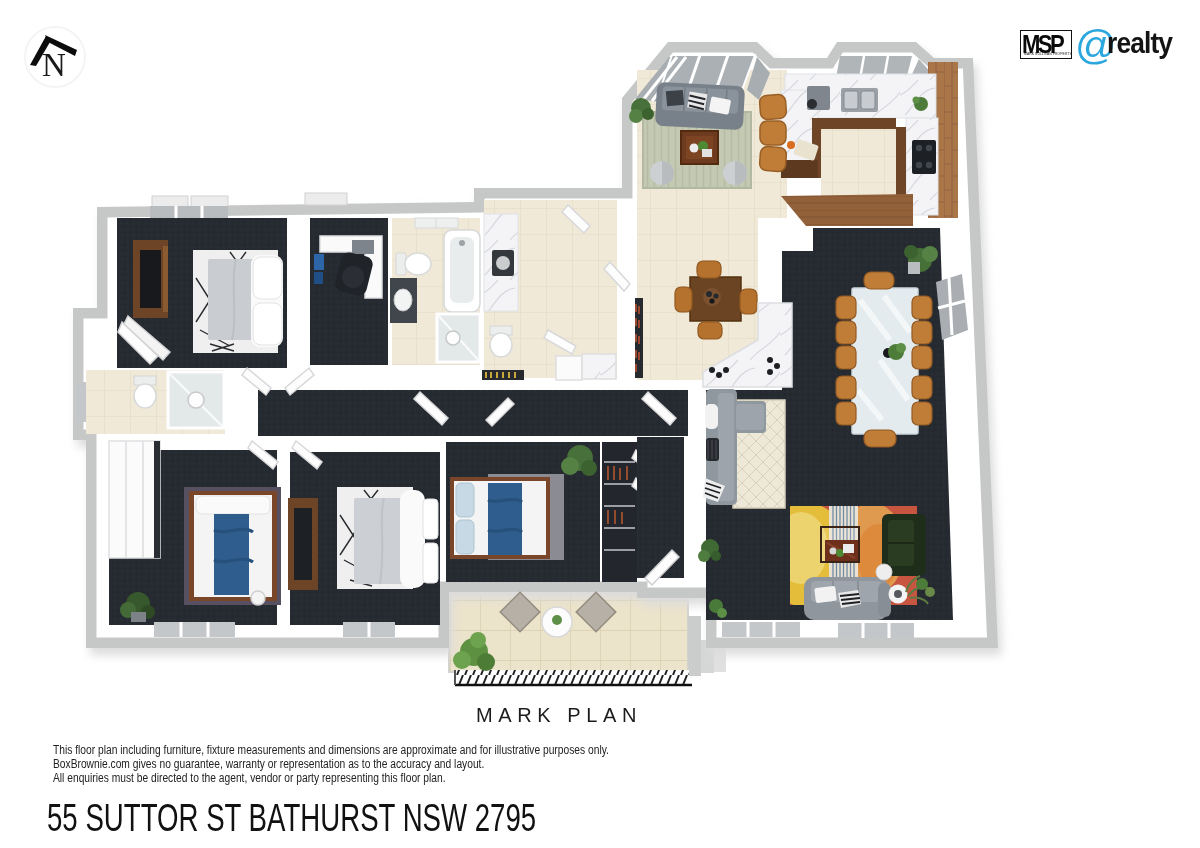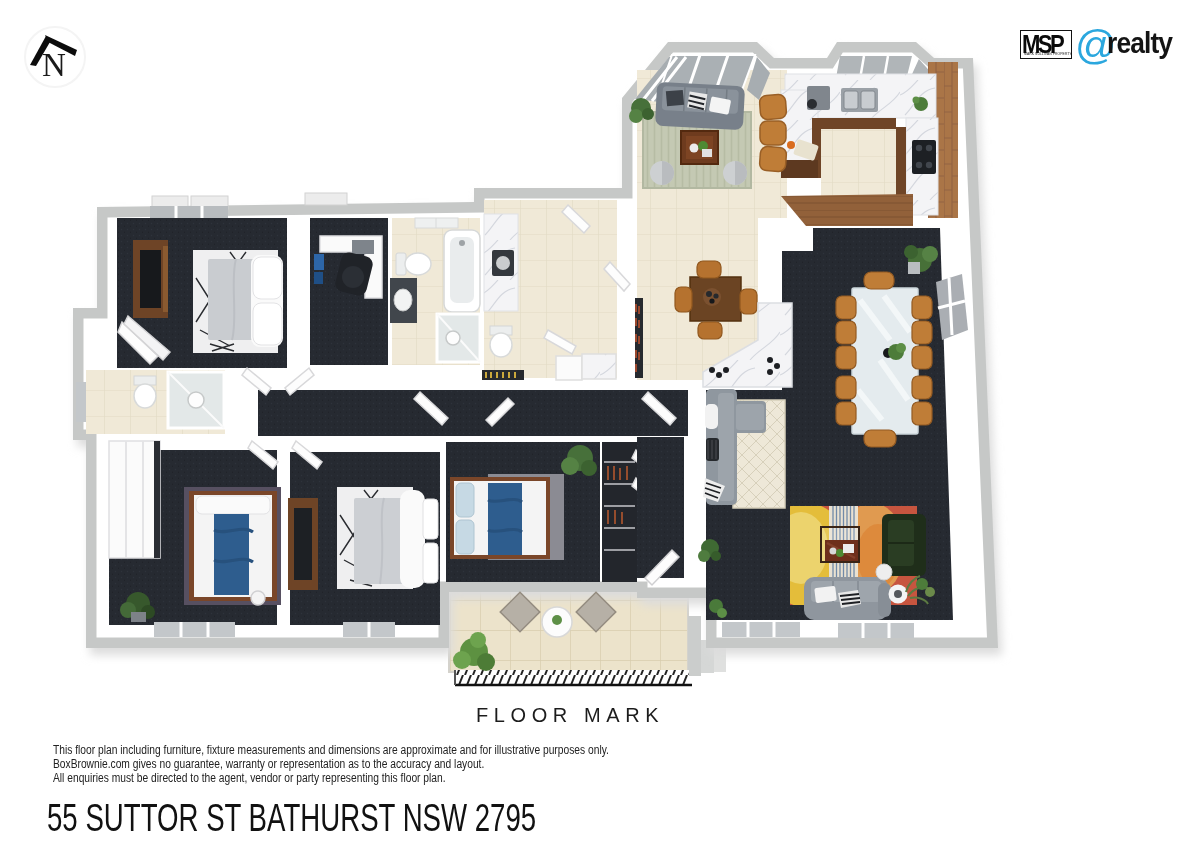--- a/index.html
+++ b/index.html
@@ -686,20 +686,20 @@
   <text x="42" y="76" font-family="Liberation Serif, serif" font-size="33" fill="#1a1a1a">N</text>
 </svg>
 
 <div style="position:absolute;left:1020px;top:30px;width:52px;height:29px;border:1.5px solid #111;box-sizing:border-box;"></div>
 <div style="position:absolute;left:1022px;top:29px;width:51px;font-weight:bold;font-size:26px;letter-spacing:-3px;color:#0a0a0a;transform:scaleX(.85);transform-origin:left top;">MSP</div>
 <div style="position:absolute;left:1024px;top:52px;font-size:8px;color:#111;letter-spacing:.2px;white-space:nowrap;transform:scale(.42);transform-origin:left top;">MARK SULLIVAN PROPERTY</div>
 
 <div style="position:absolute;left:1075px;top:22px;font-size:41px;color:#2ba7de;font-weight:400;">@</div>
 <div style="position:absolute;left:1107px;top:26px;font-size:30px;color:#141414;font-weight:bold;letter-spacing:-1px;transform:scaleX(.88);transform-origin:left top;">realty</div>
 
-<div class="floorplan-title">FLOOR MARK</div>
+<div class="floorplan-title">MARK PLAN</div>
 
 <div class="disclaimer">This floor plan including furniture, fixture measurements and dimensions are approximate and for illustrative purposes only.<br>
 BoxBrownie.com gives no guarantee, warranty or representation as to the accuracy and layout.<br>
 All enquiries must be directed to the agent, vendor or party representing this floor plan.</div>
 
 <div class="address">55 SUTTOR ST BATHURST NSW 2795</div>
 </div>
 
 </body></html>

